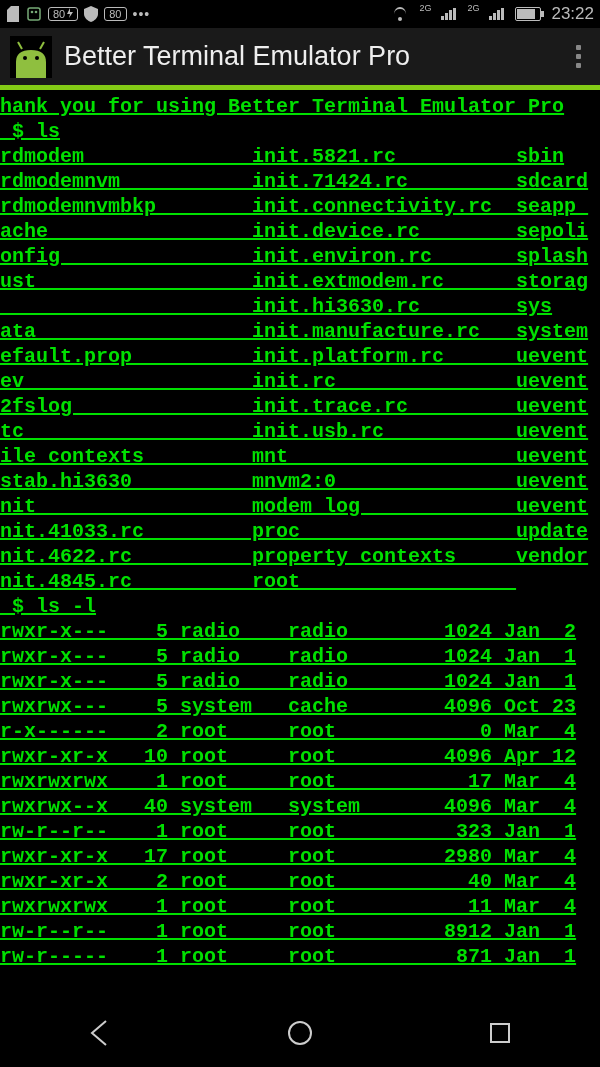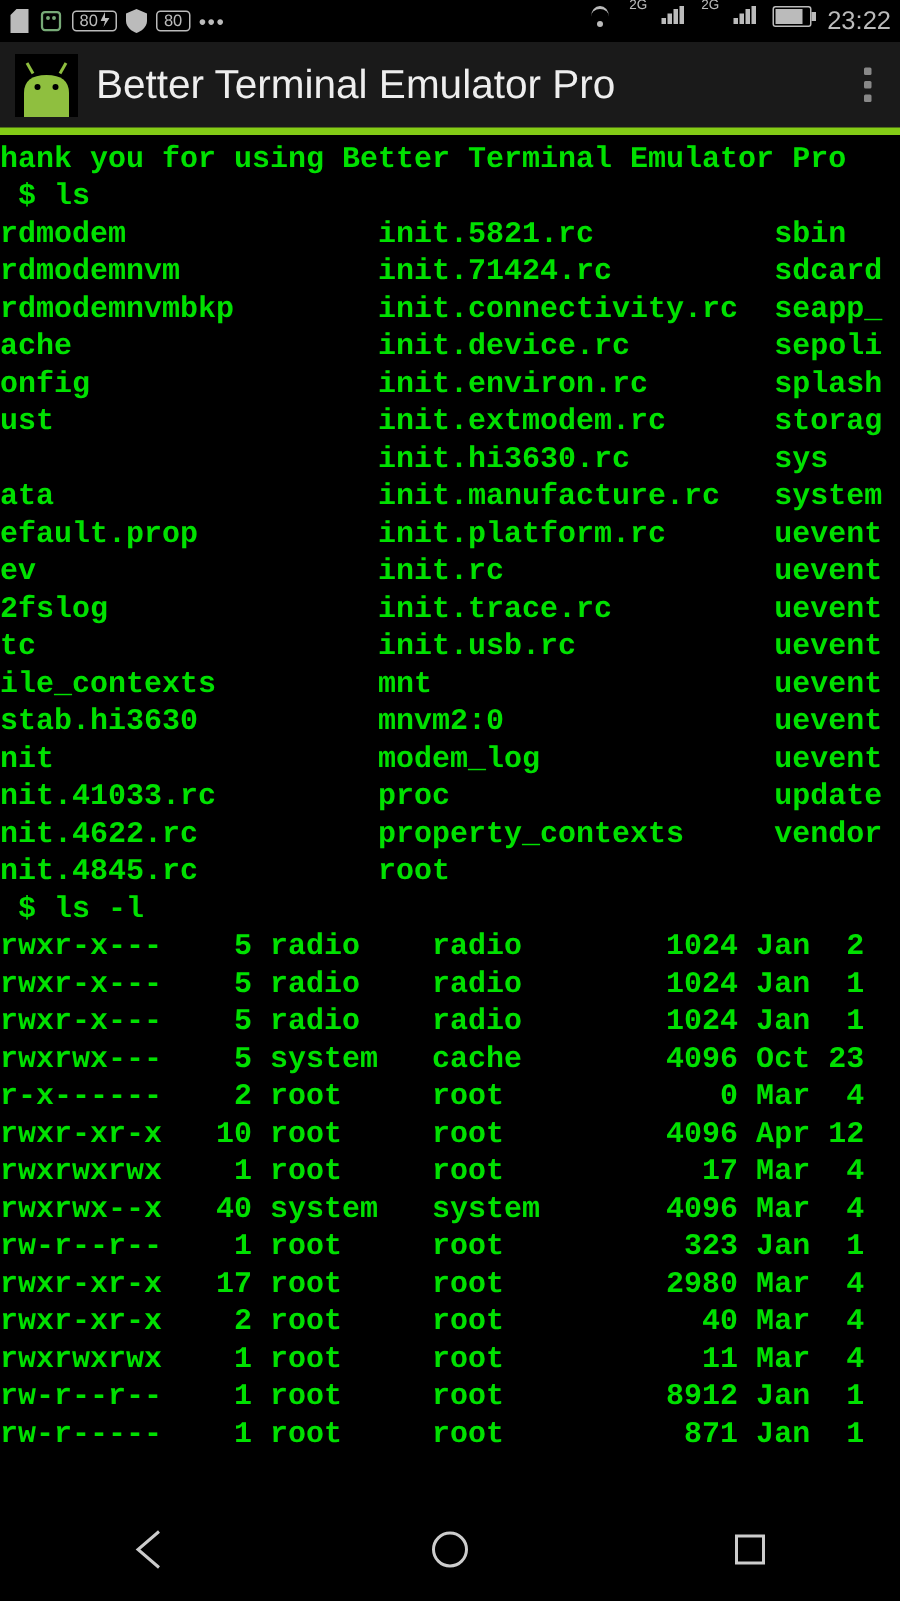--- a/index.html
+++ b/index.html
@@ -17,21 +17,21 @@
     background: #000;
     display: flex;
     justify-content: space-between;
     align-items: center;
     padding: 0 6px;
     color: #bbb;
     font-family: sans-serif;
     font-size: 14px;
   }
   .status-left { display: flex; align-items: center; gap: 6px; }
-  .status-right { display: flex; gap: 10px; }
+  .status-right { display: flex; align-items: center; gap: 10px; }
   .status-icon { display:inline-flex; align-items:center; justify-content:center; }
   .battery-box {
     display:inline-flex; gap:2px;
     border:1px solid #bbb; border-radius:3px; padding:0 4px; font-size:11px;
   }
   .signal {
     display:inline-block; width:16px; height:12px;
     background:
       linear-gradient(to top,#bbb 0 100%) 0 100%/3px 4px no-repeat,
       linear-gradient(to top,#bbb 0 100%) 4px 100%/3px 7px no-repeat,
@@ -83,20 +83,21 @@
   }
   .menu-dots span{ width:5px;height:5px;background:#888;border-radius:1px;}
   .terminal {
     padding: 4px 0 0 0;
     font-size: 20px;
     line-height: 25px;
     white-space: pre;
     letter-spacing: 0;
     color:#00e000;
     font-weight: bold;
+    text-decoration: underline;
   }
   .terminal .line { white-space: pre; }
   .nav-bar {
     position:absolute; bottom:0; left:0; right:0;
     height: 64px;
     background:#000;
     display:flex; justify-content:space-around; align-items:center;
   }
   .nav-btn svg { stroke:#ccc; fill:none; stroke-width:2; }
   .twog { font-size:9px; position:relative; top:-6px; }

